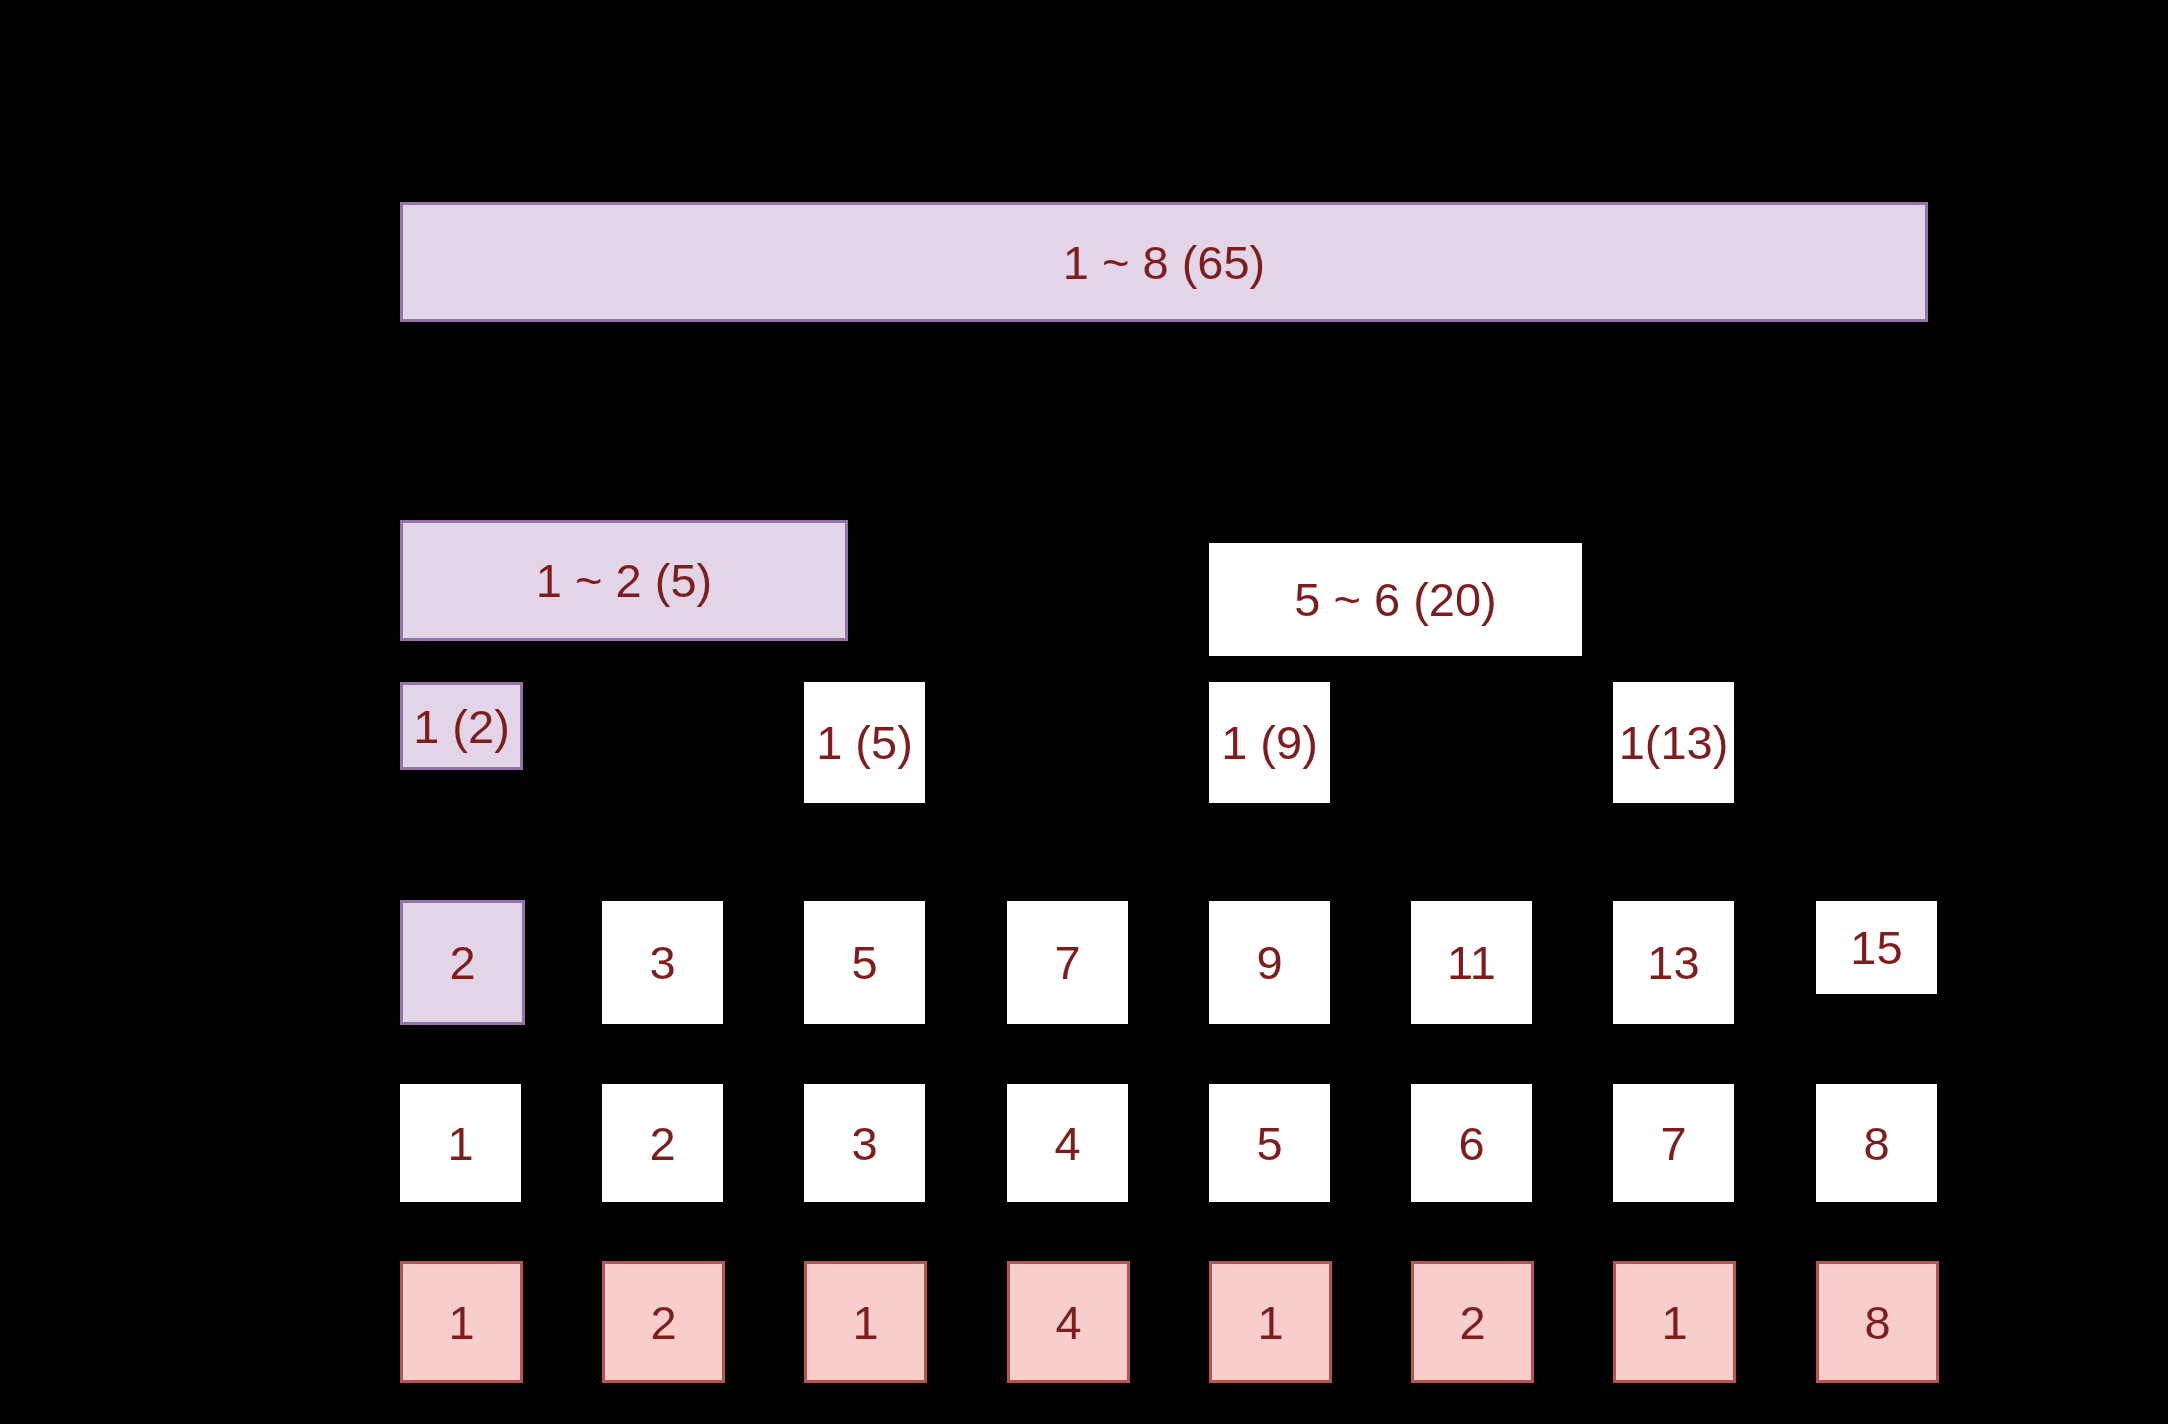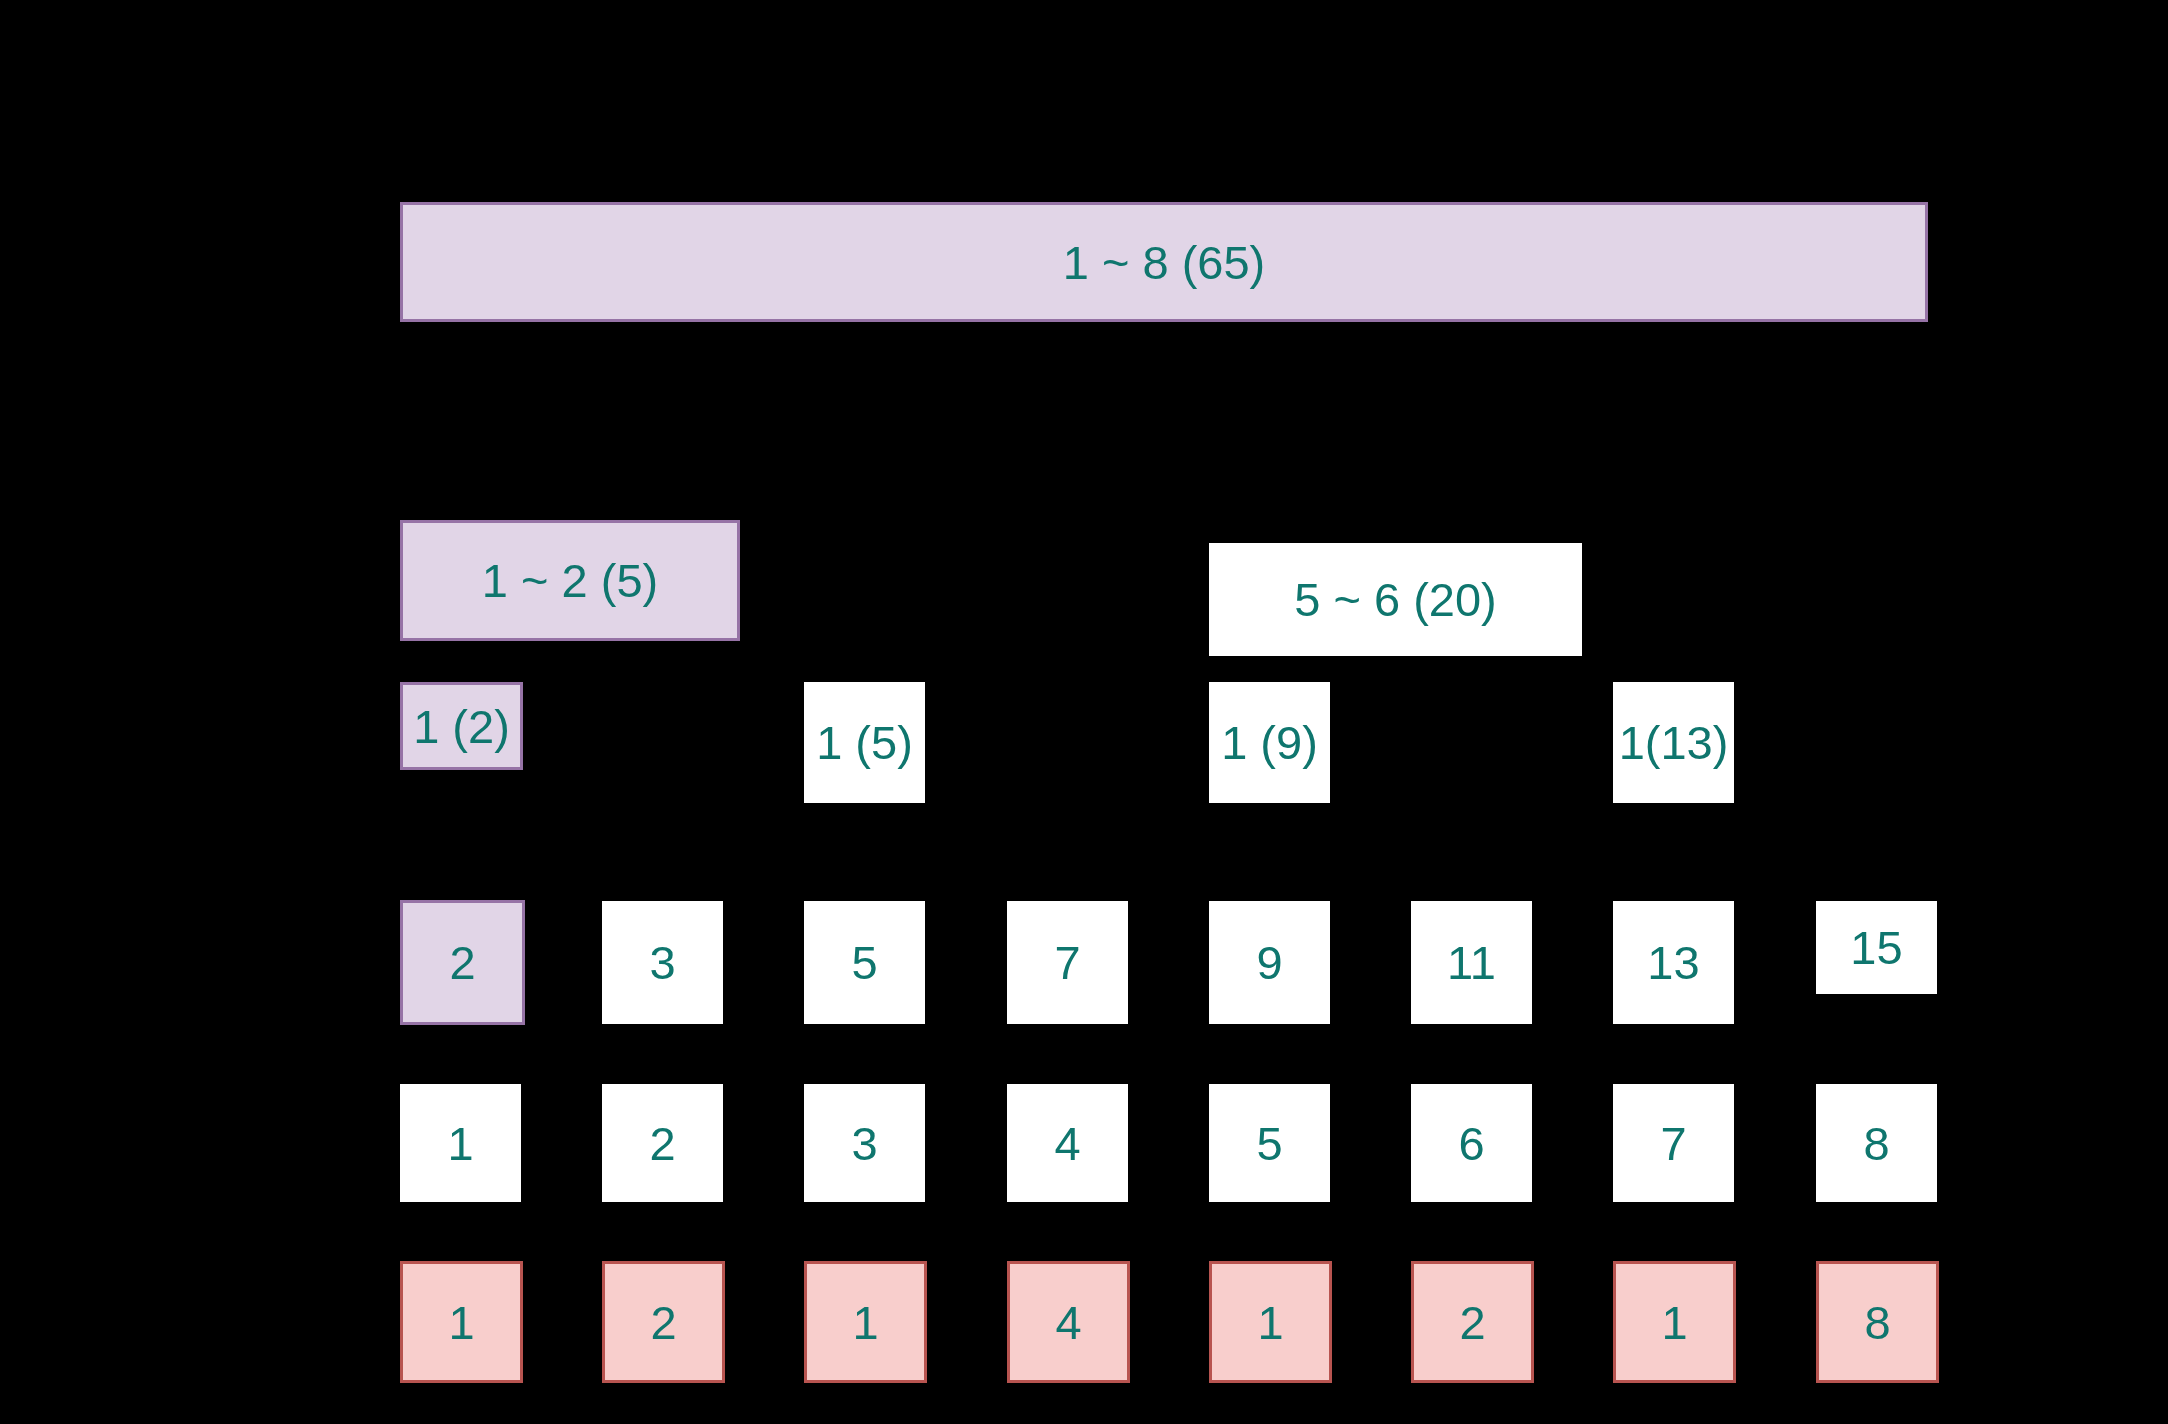--- a/index.html
+++ b/index.html
@@ -15,21 +15,21 @@
     overflow: hidden;
   }
   .box {
     position: absolute;
     box-sizing: border-box;
     display: flex;
     align-items: center;
     justify-content: center;
     font-size: 47px;
     line-height: 1;
-    color: #0f766e;
+    color: #7f1d1d;
     white-space: nowrap;
     text-align: center;
   }
   .purple {
     background: #E1D5E7;
     border: 3px solid #9673A6;
   }
   .white {
     background: #FFFFFF;
     border: none;
@@ -40,21 +40,21 @@
   }
 </style>
 </head>
 <body>
 
 <div id="canvas">
 
   <div class="box purple" style="left:400px; top:202px; width:1528px; height:120px;">1 ~ 8 (65)</div>
 
 
-  <div class="box purple" style="left:400px; top:520px; width:340px; height:121px;">1 ~ 2 (5)</div>
+  <div class="box purple" style="left:400px; top:520px; width:448px; height:121px;">1 ~ 2 (5)</div>
   <div class="box white" style="left:1209px; top:523px; width:373px; height:113px;margin-top:20px;">5 ~ 6 (20)</div>
 
   <div class="box purple" style="left:400px; top:682px; width:123px; height:88px;">1 (2)</div>
   <div class="box white" style="left:804px; top:682px; width:121px; height:121px;">1 (5)</div>
   <div class="box white" style="left:1209px; top:682px; width:121px; height:121px;">1 (9)</div>
   <div class="box white" style="left:1613px; top:682px; width:121px; height:121px;">1(13)</div>
 
   <div class="box purple" style="left:400px; top:900px; width:125px; height:125px;">2</div>
   <div class="box white" style="left:602px; top:901px; width:121px; height:123px;">3</div>
   <div class="box white" style="left:804px; top:901px; width:121px; height:123px;">5</div>

